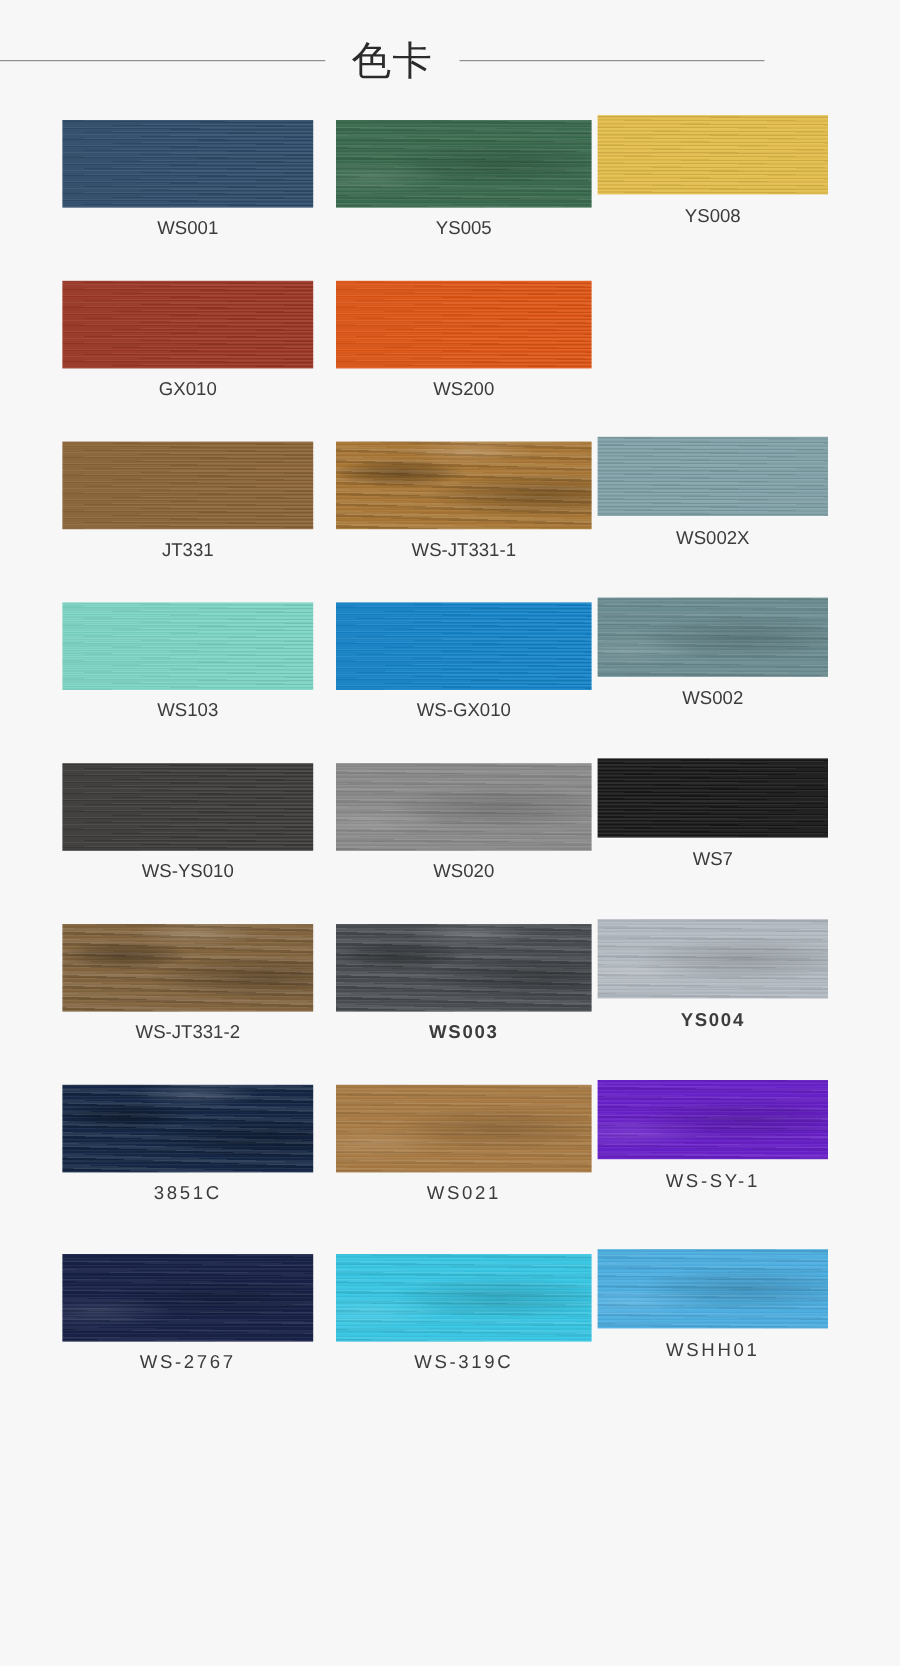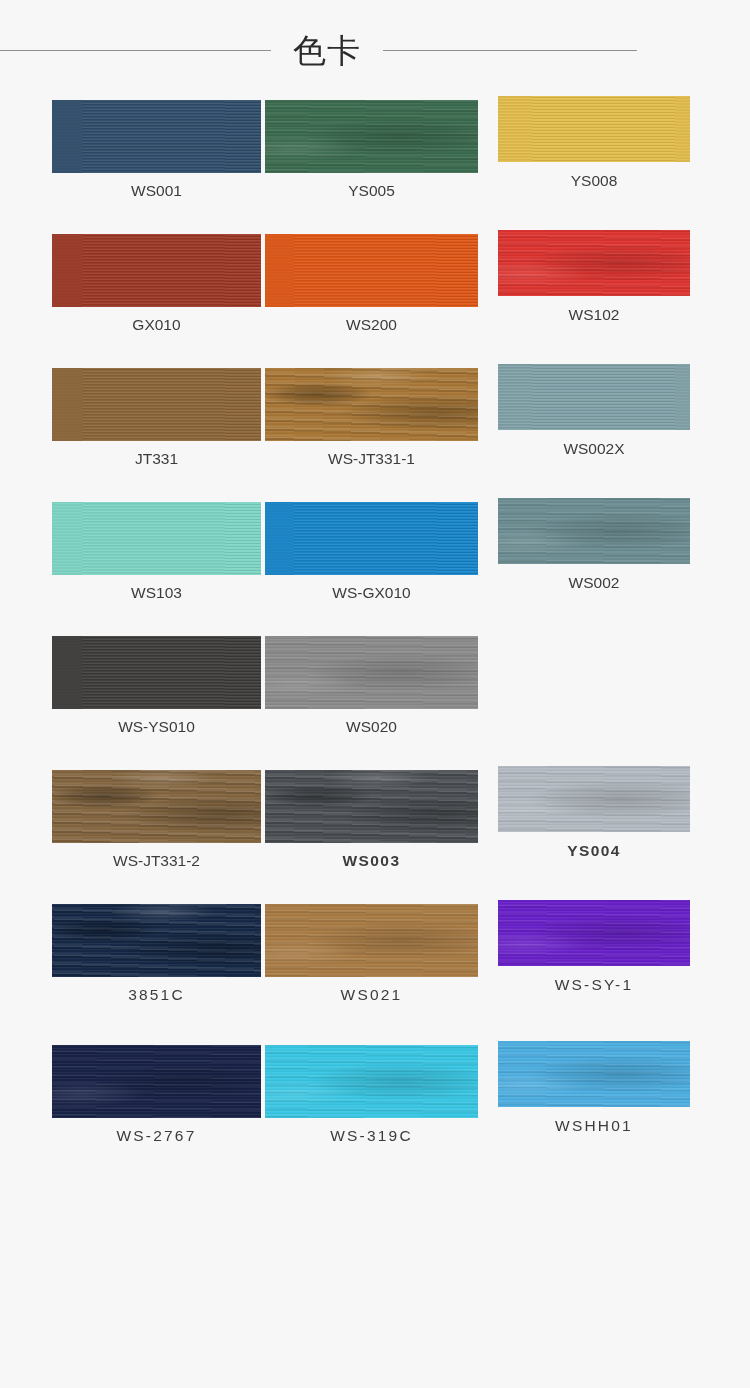--- a/index.html
+++ b/index.html
@@ -59,21 +59,21 @@
     width: 750px;
     height: 134px;
   }
   .row.tall { height: 141px; }
 
   .cell {
     position: absolute;
     top: 0;
   }
   .cell.c1 { left: 36px;  width: 209px; margin-left: 16px; }
-  .cell.c2 { left: 265px; width: 213px; }
+  .cell.c2 { left: 280px; width: 213px; }
   .cell.c3 { left: 498px; width: 192px; }
 
   
   .cell.c3 .chip { height: 66px; }
   .cell.c3 { top: -4px; }
 
   .chip {
     width: 100%;
     height: 73px;
     position: relative;
@@ -205,24 +205,20 @@
       </div>
       <div class="row">
         <div class="cell c1">
           <div class="chip grain-fine" style="background: rgb(154, 53, 36);"></div>
           <div class="label">GX010</div>
         </div>
         <div class="cell c2">
           <div class="chip grain-fine" style="background: rgb(222, 84, 19);"></div>
           <div class="label">WS200</div>
         </div>
-        <div class="cell c3">
-          <div class="chip grain-medium" style="background: rgb(220, 52, 48);"></div>
-          <div class="label">WS102</div>
-        </div>
       </div>
       <div class="row">
         <div class="cell c1">
           <div class="chip grain-fine" style="background: rgb(138, 99, 53);"></div>
           <div class="label">JT331</div>
         </div>
         <div class="cell c2">
           <div class="chip grain-heavy" style="background: rgb(168, 119, 54);"></div>
           <div class="label">WS-JT331-1</div>
         </div>
@@ -247,20 +243,24 @@
       </div>
       <div class="row">
         <div class="cell c1">
           <div class="chip grain-fine" style="background: rgb(59, 58, 56);"></div>
           <div class="label">WS-YS010</div>
         </div>
         <div class="cell c2">
           <div class="chip grain-medium" style="background: rgb(139, 139, 139);"></div>
           <div class="label">WS020</div>
         </div>
+        <div class="cell c3">
+          <div class="chip grain-fine" style="background: rgb(24, 24, 24);"></div>
+          <div class="label">WS7</div>
+        </div>
       </div>
       <div class="row">
         <div class="cell c1">
           <div class="chip grain-heavy" style="background: rgb(131, 101, 63);"></div>
           <div class="label">WS-JT331-2</div>
         </div>
         <div class="cell c2">
           <div class="chip grain-heavy" style="background: rgb(74, 78, 83);"></div>
           <div class="label semibold">WS003</div>
         </div>

